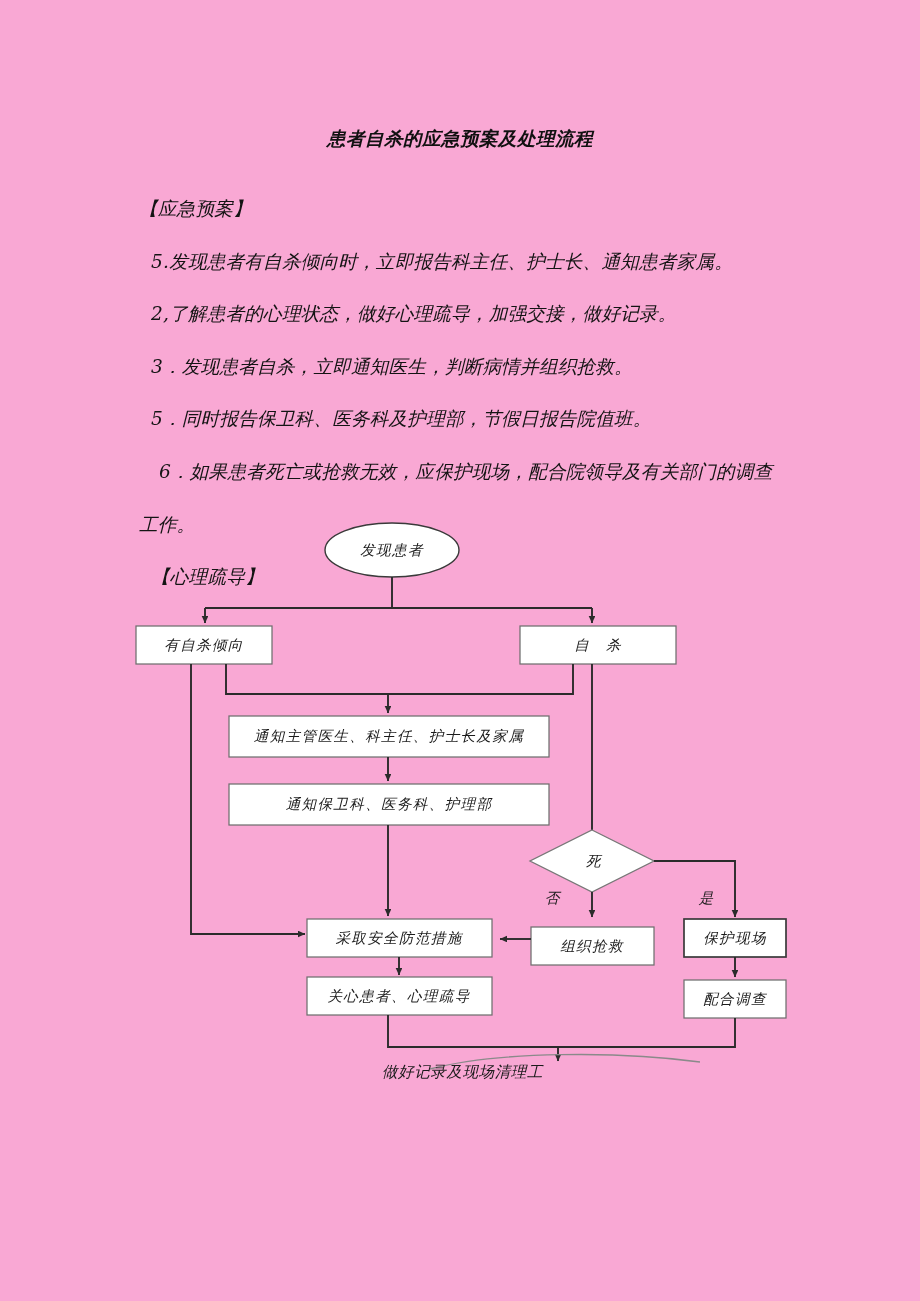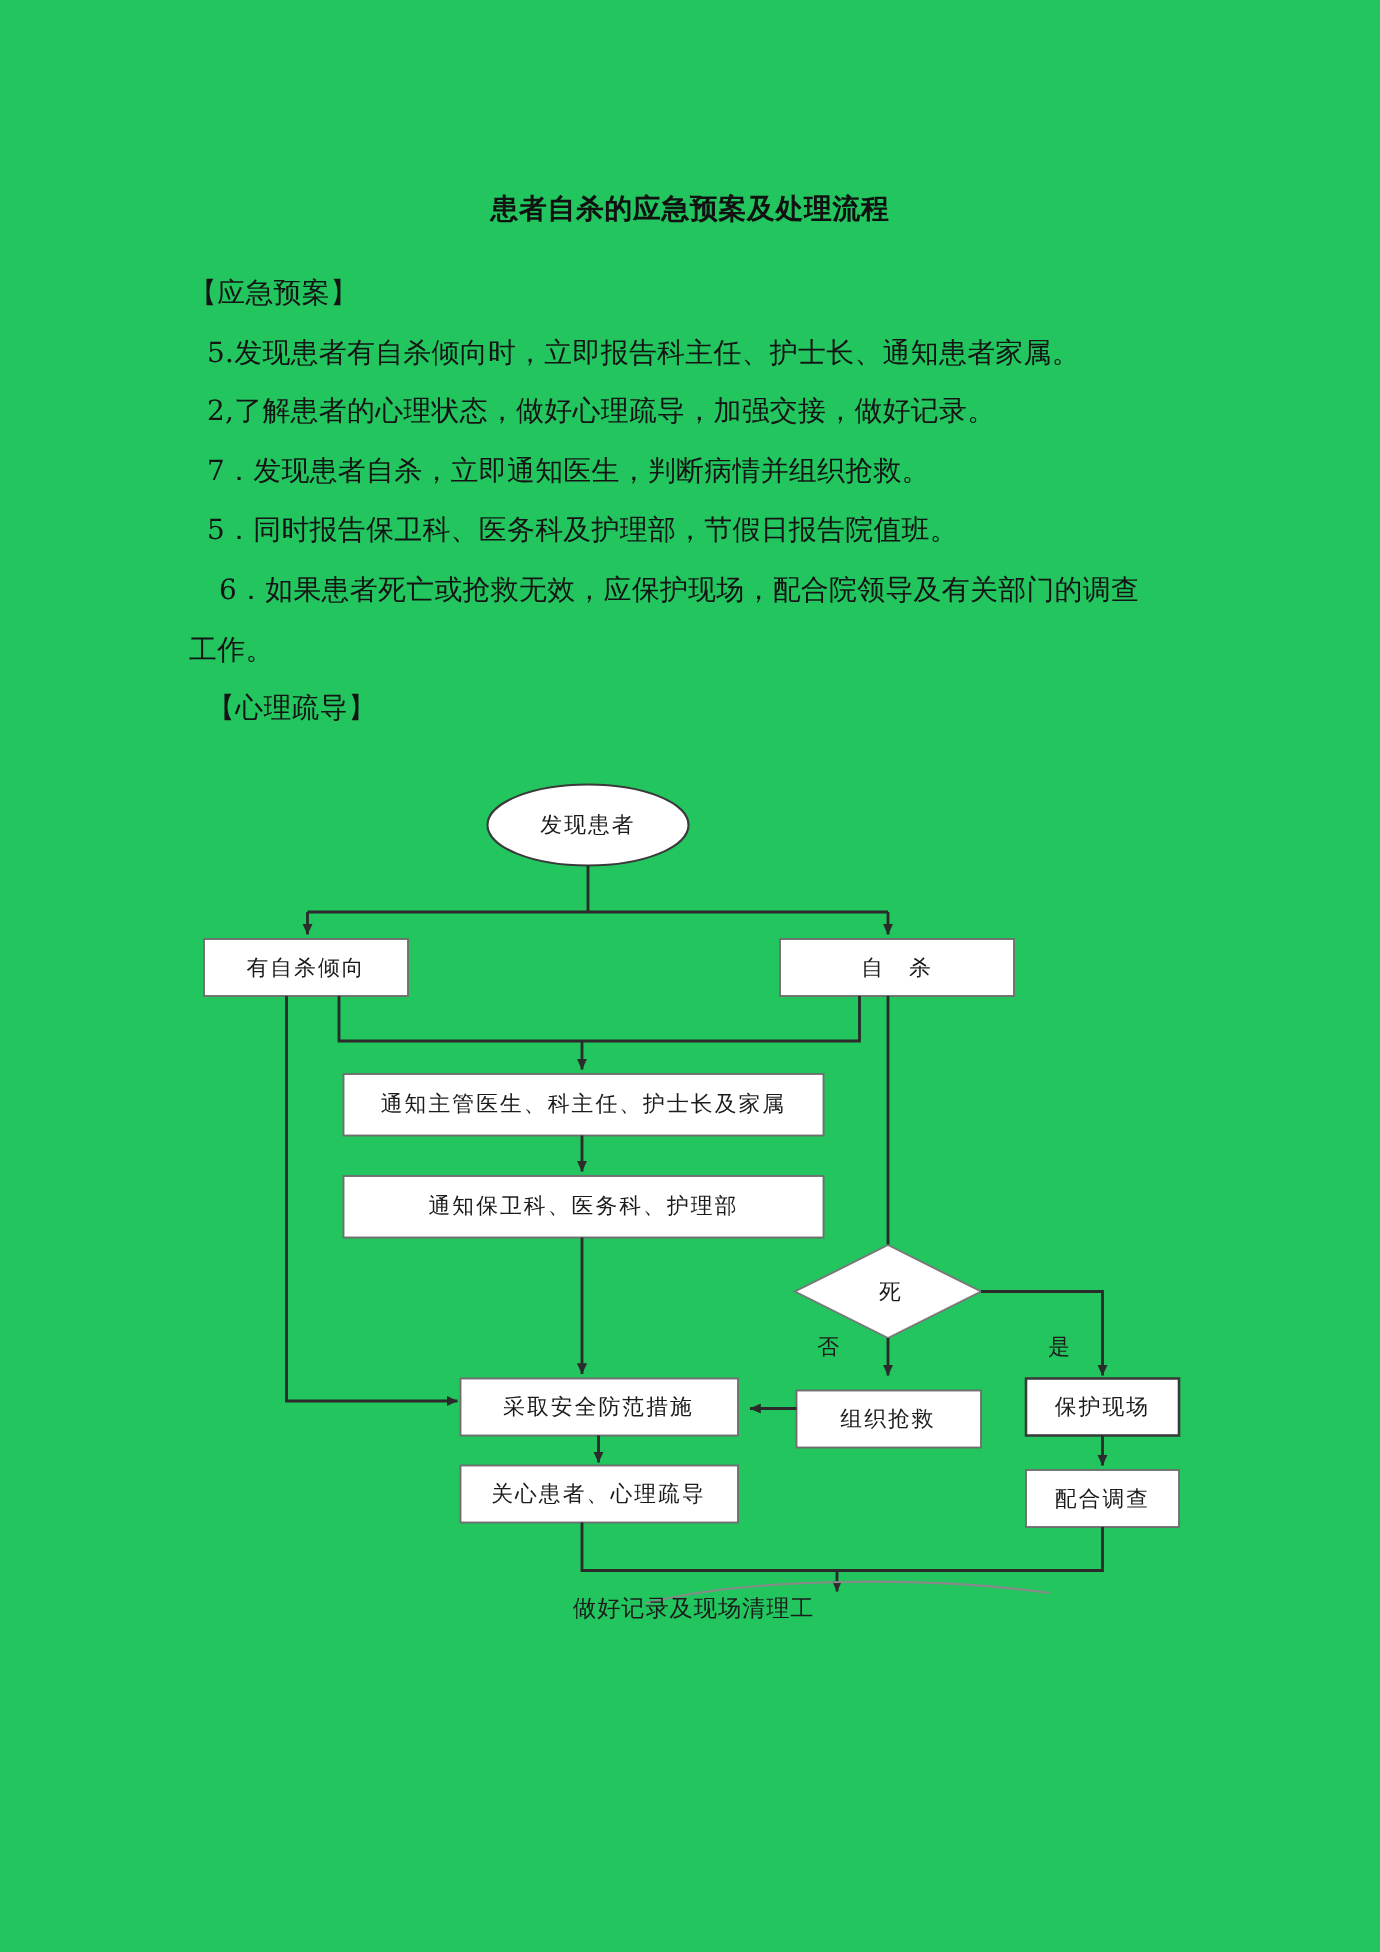--- a/index.html
+++ b/index.html
@@ -12,21 +12,22 @@
     height: 1301px;
     position: relative;
     font-family: "DejaVu Serif", "Liberation Serif", serif;
     color: #1a1a1a;
     overflow: hidden;
   }
 
   .page {
     position: absolute;
     inset: 0;
-    background: #22c55e;
+    background: #f9a8d4;
+    font-style: italic;
   }
 
   
   .doc-title {
     position: absolute;
     top: 126px;
     left: 0;
     width: 920px;
     text-align: center;
     font-family: "DejaVu Sans", "Liberation Sans", sans-serif;
@@ -39,21 +40,21 @@
   .body-text {
     position: absolute;
     top: 174px;
     left: 122px;
     width: 700px;
     font-size: 18.6px;
     line-height: 35.6px;
     color: #141414;
     letter-spacing: 0.2px;
   }
-  .body-text p { margin: 4px; white-space: pre-wrap; }
+  .body-text p { margin: 17px; white-space: pre-wrap; }
   .ln-indent { text-indent: 12px; }
   .ln-indent2 { text-indent: 20px; }
   .ln-flush { text-indent: 0; }
 
   
   .flow {
     position: absolute;
     top: 505px;
     left: 0;
     width: 776px;
@@ -95,21 +96,21 @@
 <body>
 
 <div class="page">
 
   <div class="doc-title">患者自杀的应急预案及处理流程</div>
 
   <div class="body-text">
     <p>【应急预案】</p>
     <p class="ln-indent">5.发现患者有自杀倾向时，立即报告科主任、护士长、通知患者家属。</p>
     <p class="ln-indent">2,了解患者的心理状态，做好心理疏导，加强交接，做好记录。</p>
-    <p class="ln-indent">7．发现患者自杀，立即通知医生，判断病情并组织抢救。</p>
+    <p class="ln-indent">3．发现患者自杀，立即通知医生，判断病情并组织抢救。</p>
     <p class="ln-indent">5．同时报告保卫科、医务科及护理部，节假日报告院值班。</p>
     <p class="ln-indent2">6．如果患者死亡或抢救无效，应保护现场，配合院领导及有关部门的调查</p>
     <p class="ln-flush">工作。</p>
     <p class="ln-indent">【心理疏导】</p>
   </div>
 
   <div class="flow">
     <svg width="920" height="600" viewBox="0 0 920 600" xmlns="http://www.w3.org/2000/svg">
 
       <defs>

